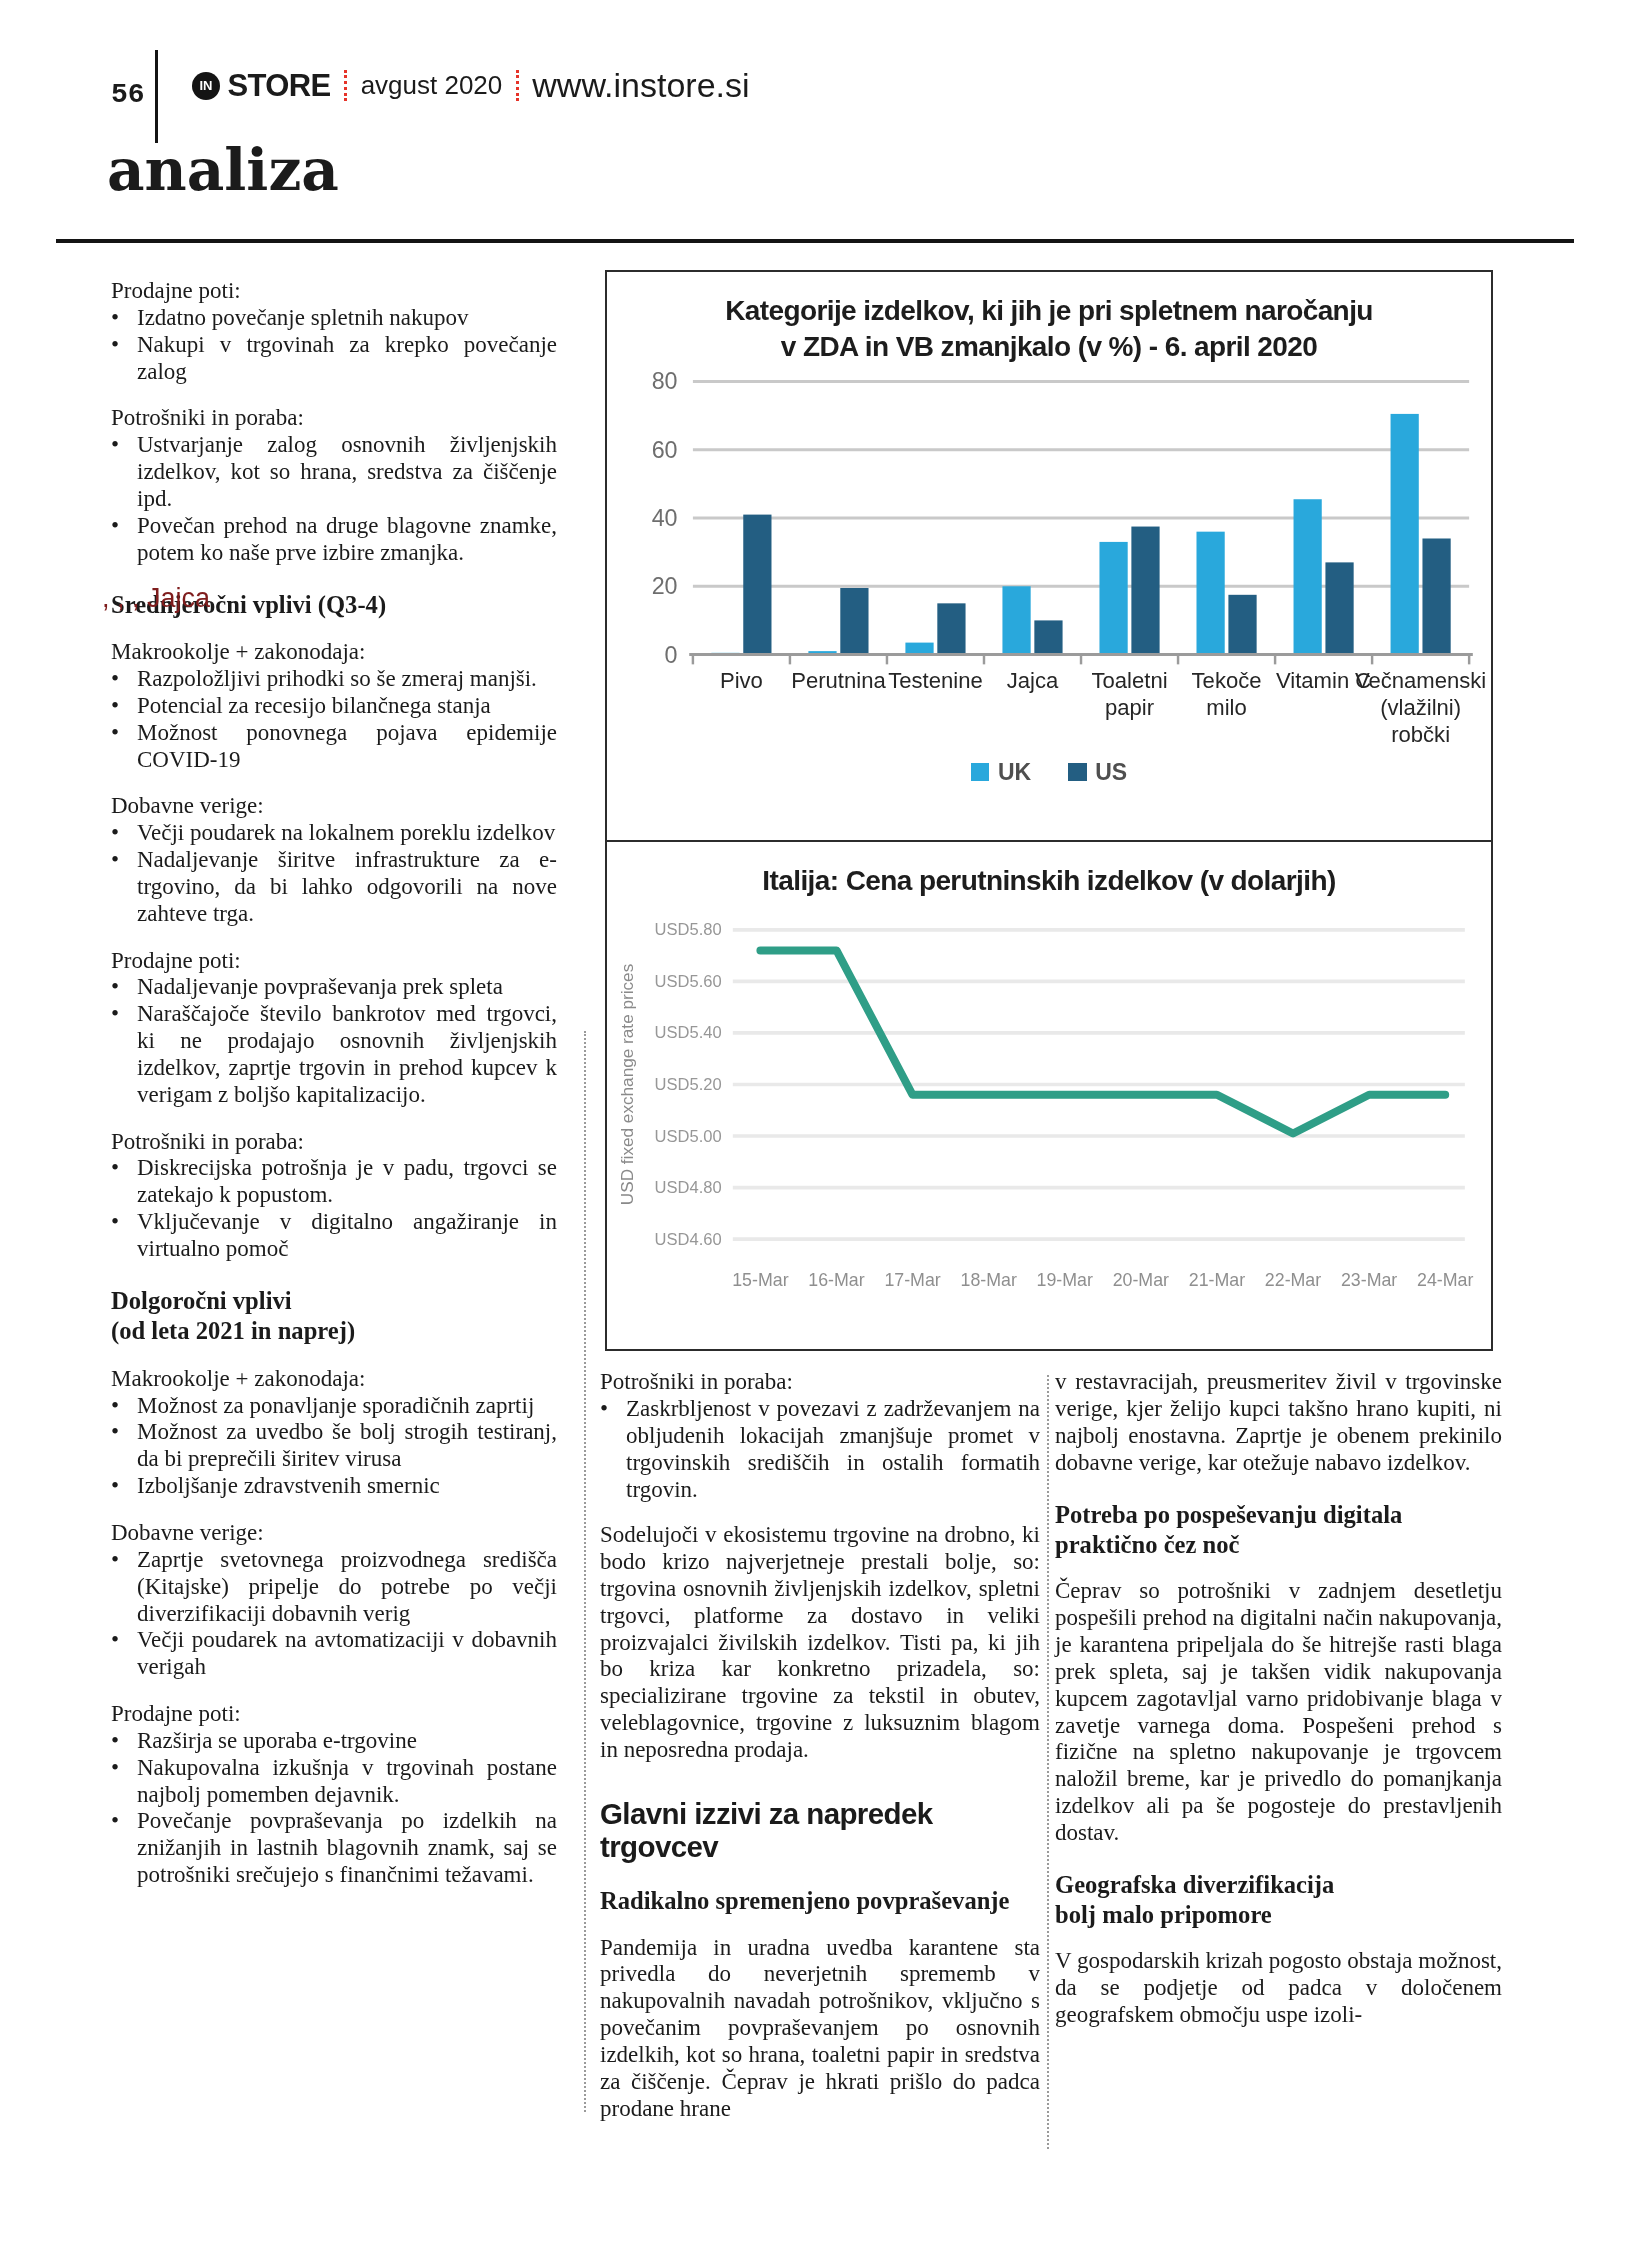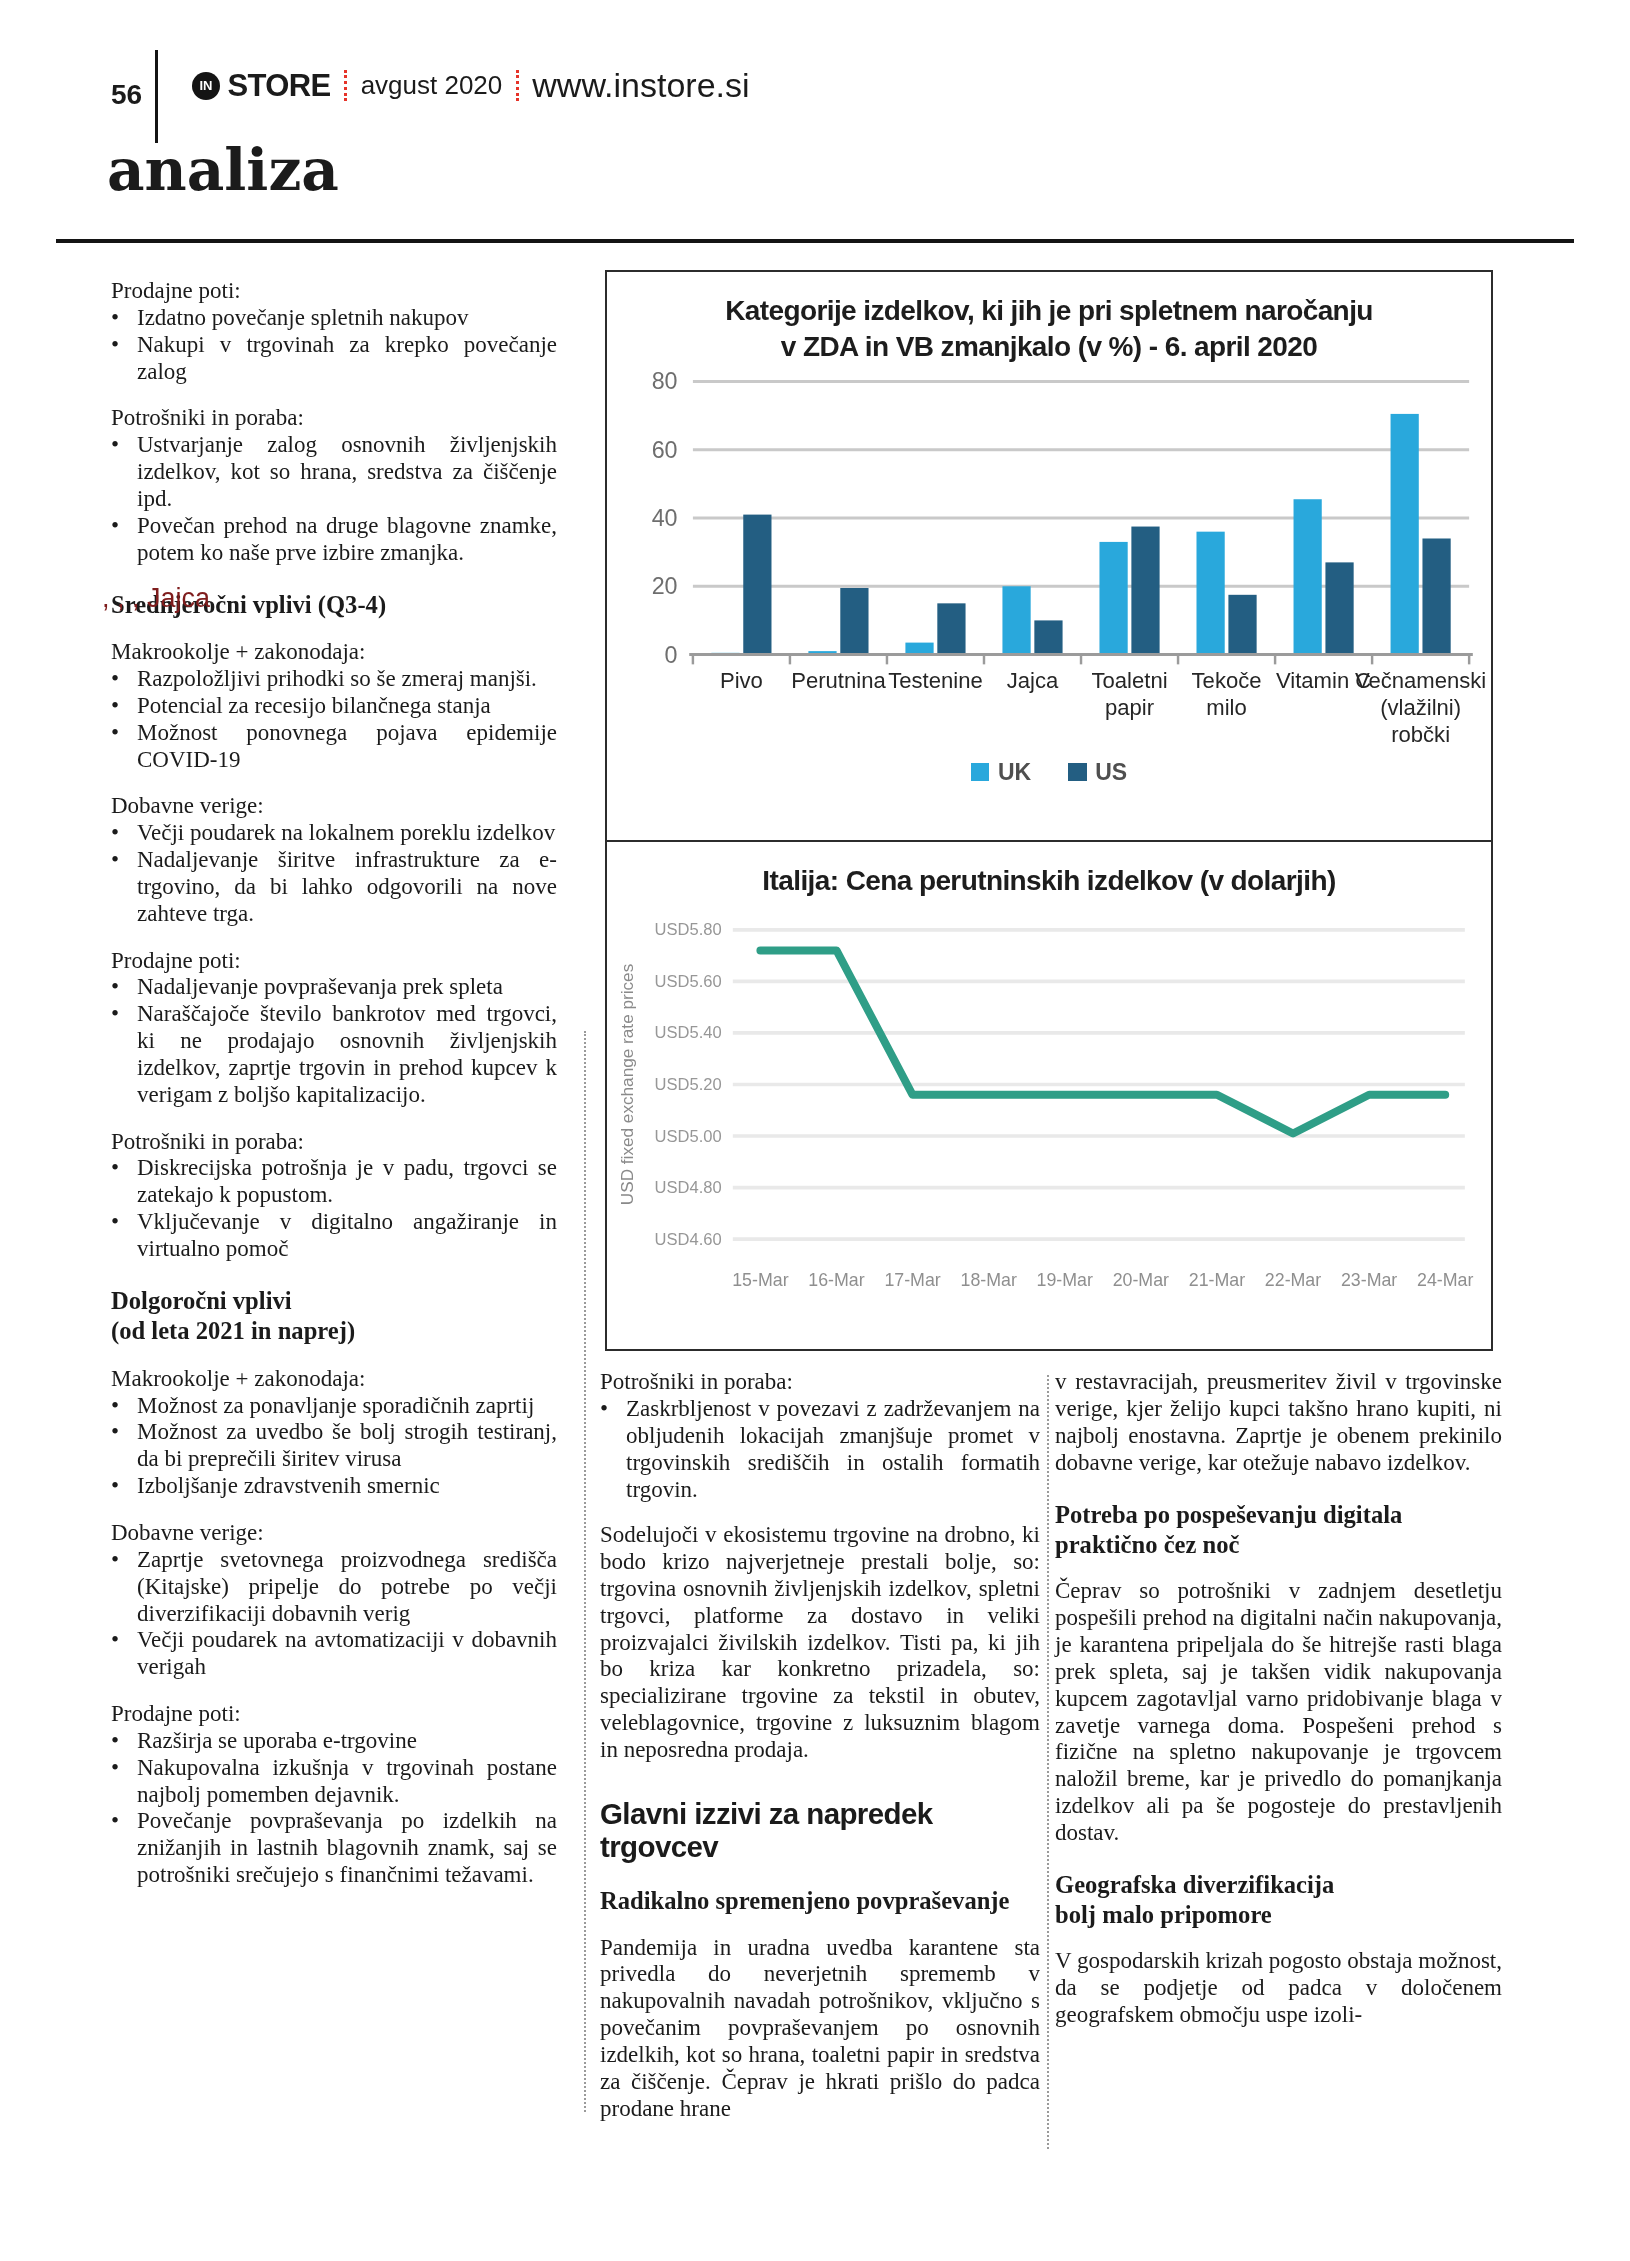--- a/index.html
+++ b/index.html
@@ -1,21 +1,21 @@
 <!DOCTYPE html>
 <html lang="sl" style="font-size:9.8px"><head>
 <meta charset="utf-8">
 <style>
   html,body{margin:0;padding:0;}
   body{
     width:1630px;height:2261px;background:#ffffff;position:relative;overflow:hidden;
     font-family:"Liberation Serif", serif;color:#1b1b1b;
   }
   
-  .page-num{position:absolute;left:111px;top:79px;font-family:Liberation Sans, sans-serif;font-weight:bold;font-size:28px;}
+  .page-num{position:absolute;left:111px;top:79px;font-family:Liberation Mono, monospace;font-weight:bold;font-size:28px;}
   .mast-bar{position:absolute;left:155px;top:50px;width:3.1px;height:93px;background:#141414;}
   .mast-logo{position:absolute;left:192px;top:66px;display:flex;align-items:center;font-family:"Liberation Sans",sans-serif;}
   .logo-circle{width:28px;height:28px;border-radius:50%;background:#141414;color:#fff;font-weight:bold;font-size:13px;display:flex;align-items:center;justify-content:center;flex:0 0 auto;}
   .logo-store{font-weight:bold;font-size:31px;margin-left:7.4px;letter-spacing:-0.6px;}
   .red-sep{height:31px;border-left:3.1px dotted #e63329;margin:0 13.5px;}
   .mast-issue{font-weight:normal;font-size:26px;}
   .mast-site{font-size:34px;}
   .section-title{position:absolute;left:107px;top:136px;font-family:"DejaVu Serif",serif;font-weight:800;font-size:58px;letter-spacing:0px;}
   .top-rule{position:absolute;left:56px;right:56px;top:239px;height:3.7px;background:#141414;}
   

